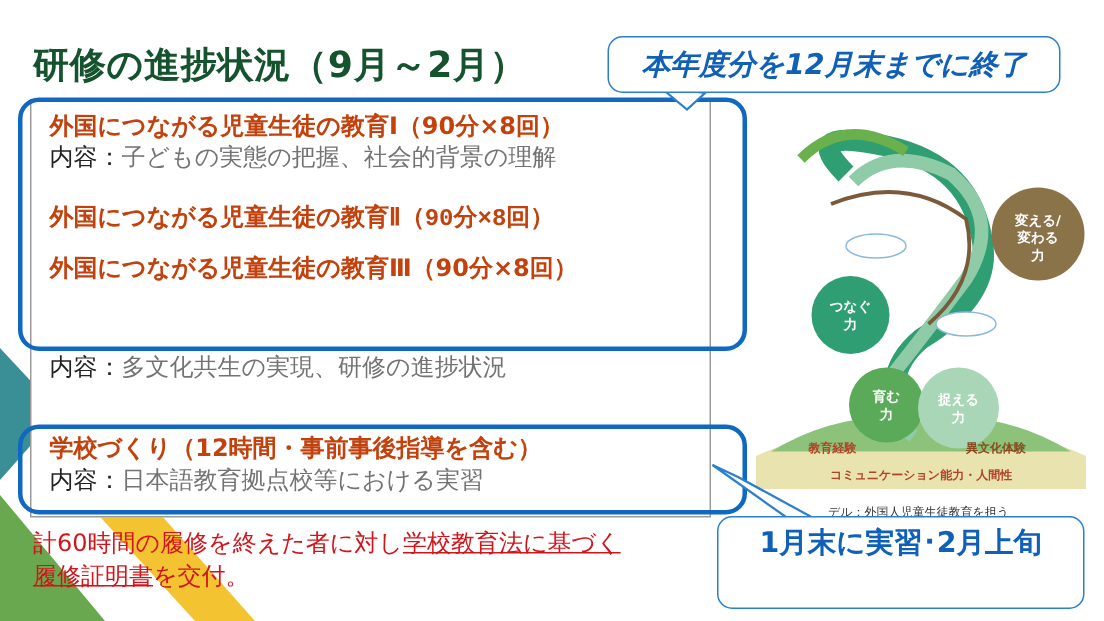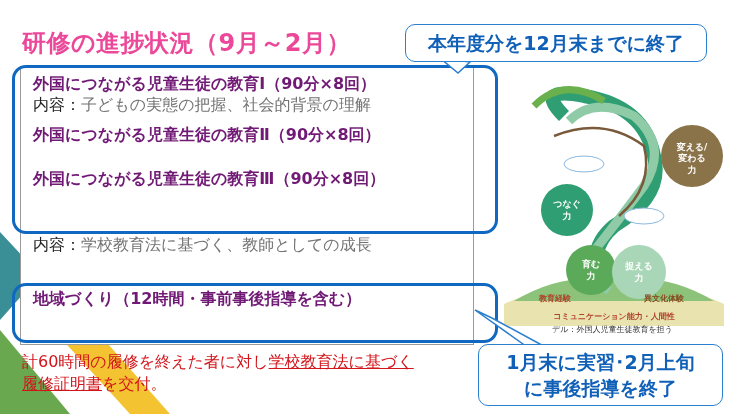--- a/index.html
+++ b/index.html
@@ -5,75 +5,76 @@
   html, body { margin: 0; padding: 0; }
   body {
     width: 736px; height: 414px; position: relative; overflow: hidden;
     background: #ffffff;
     font-family: "DejaVu Sans", "Liberation Sans", sans-serif;
     color: #111;
   }
   .deco { position: absolute; }
   .title {
     position: absolute; left: 22px; top: 27px;
-    font-size: 24px; font-weight: bold; letter-spacing: 0.5px; color: #ec4899;
+    font-size: 24px; font-weight: bold; letter-spacing: 0.5px; color: #14532d;
     white-space: nowrap;
   }
   .content-box {
     position: absolute; left: 20px; top: 66px; width: 452px; height: 277px;
     border: 1px solid #9a9a9a; background: #fff;
   }
   .item { position: absolute; left: 33px; white-space: nowrap; }
-  .item .head { font-size: 16px; font-weight: bold; color: #701a75; line-height: 21px; }
+  .item .head { font-size: 16px; font-weight: bold; color: #c2410c; line-height: 21px; }
   .item .body { font-size: 16px; line-height: 21px; color: #222; }
   .item .body .red { color: #737373; }
   .hl {
     position: absolute; border: 3px solid #1068c0; border-radius: 14px;
     background: transparent; pointer-events: none;
   }
   .callout {
     position: absolute; background: #fff; border: 1.5px solid #2a7fcf;
     border-radius: 10px; color: #1060b8; font-weight: bold; text-align: center;
   }
   .footer {
     position: absolute; left: 22px; top: 351px; font-size: 16px; color: #d2141b;
     line-height: 22px; white-space: nowrap;
   }
   .footer u { text-decoration: underline; text-decoration-thickness: 1px; }
   .tree { position: absolute; left: 494px; top: 76px; width: 240px; height: 262px; }
-  .caption { position: absolute; left: 552px; top: 324px; font-size: 8px; color: #333; white-space: nowrap; }
+  .caption { position: absolute; left: 552px; top: 336px; font-size: 8px; color: #333; white-space: nowrap; }
 </style>
 </head>
 <body>
 
 <svg class="deco" width="736" height="414" style="left:0;top:0;">
   <polygon points="0,232 40,275 0,320" fill="#3a8f96"></polygon>
   <polygon points="0,330 70,414 0,414" fill="#6aa84f"></polygon>
   <polygon points="58,335 130,414 170,414 100,335" fill="#f3c331"></polygon>
 </svg>
 
 <div class="title">研修の進捗状況（9月～2月）</div>
 
 <div class="content-box"></div>
 
 <div class="item" style="top:73px;">
   <div class="head">外国につながる児童生徒の教育Ⅰ（90分×8回）</div>
   <div class="body"><span>内容：</span><span class="red">子どもの実態の把握、社会的背景の理解</span></div>
 </div>
-<div class="item" style="top:124px;">
+<div class="item" style="top:136px;font-family:Liberation Mono, monospace;">
   <div class="head">外国につながる児童生徒の教育Ⅱ（90分×8回）</div>
 </div>
 <div class="item" style="top:168px;">
   <div class="head">外国につながる児童生徒の教育Ⅲ（90分×8回）</div>
 </div>
 <div class="item" style="top:234px;">
-  <div class="body"><span>内容：</span><span class="red">学校教育法に基づく、教師としての成長</span></div>
+  <div class="body"><span>内容：</span><span class="red">多文化共生の実現、研修の進捗状況</span></div>
 </div>
 <div class="item" style="top:288px;">
-  <div class="head">地域づくり（12時間・事前事後指導を含む）</div>
+  <div class="head">学校づくり（12時間・事前事後指導を含む）</div>
+  <div class="body"><span>内容：</span><span class="red">日本語教育拠点校等における実習</span></div>
 </div>
 
 <div class="hl" style="left:12px;top:65px;width:480px;height:163px;"></div>
 <div class="hl" style="left:12px;top:283px;width:480px;height:54px;"></div>
 
 <svg class="tree" viewBox="0 0 240 262">
   <path d="M10,228 Q60,205 120,210 Q180,205 230,228 L230,250 L10,250 Z" fill="#e9e3b0"></path>
   <path d="M20,225 Q70,195 120,205 Q170,195 220,225" fill="#8cc27a"></path>
   <path d="M70,40 Q40,10 90,20 Q150,30 160,80 Q170,120 120,150 Q90,175 110,215" stroke="#2f9e72" stroke-width="14" fill="none"></path>
   <path d="M75,45 Q100,20 140,40 Q175,70 150,110 Q120,150 100,175 Q95,200 115,215" stroke="#8fcba6" stroke-width="9" fill="none"></path>
@@ -96,27 +97,26 @@
   <text x="145" y="205" font-size="9" fill="#fff" text-anchor="middle" font-weight="bold">力</text>
   <text x="45" y="225" font-size="8" fill="#b0432a" font-weight="bold">教育経験</text>
   <text x="150" y="225" font-size="8" fill="#8a4a20" font-weight="bold">異文化体験</text>
   <text x="120" y="243" font-size="8" fill="#b0432a" text-anchor="middle" font-weight="bold">コミュニケーション能力・人間性</text>
 </svg>
 
 <svg class="deco" width="736" height="414" style="left:0;top:0;">
   <polygon points="440,58 470,62 458,73" fill="#fff" stroke="#2a7fcf" stroke-width="1.5"></polygon>
   <polygon points="475,310 492,318 560,355 540,356" fill="#fff" stroke="#2a7fcf" stroke-width="1.5"></polygon>
 </svg>
-<div class="callout" style="left:405px;top:24px;width:300px;height:36px;font-size:19px;line-height:36px;">
+<div class="callout" style="left:405px;top:24px;width:300px;height:36px;font-size:19px;line-height:36px;font-style:italic;">
   <span>本年度分を12月末までに終了</span>
 </div>
 
 <div class="caption">デル：外国人児童生徒教育を担う</div>
 
 <div class="callout" style="left:478px;top:344px;width:245px;height:62px;font-size:19px;line-height:26px;padding-top:4px;box-sizing:border-box;">
   <div>1月末に実習･2月上旬</div>
-  <div>に事後指導を終了</div>
 </div>
 
 <div class="footer">
   <span>計60時間の履修を終えた者に対し</span><u>学校教育法に基づく</u><br>
   <u>履修証明書</u><span>を交付。</span>
 </div>
 
 </body></html>

